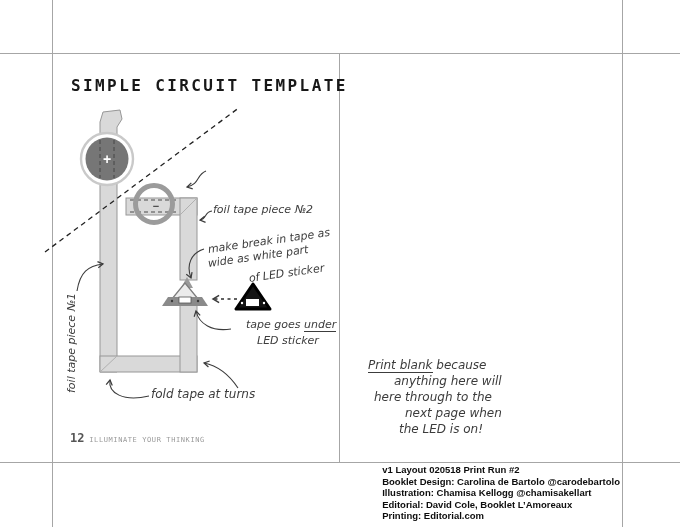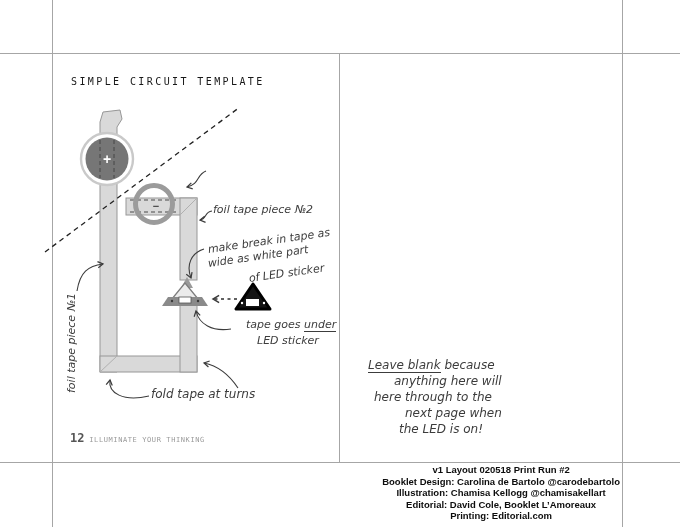--- a/index.html
+++ b/index.html
@@ -3,31 +3,31 @@
 <meta charset="utf-8">
 <style>
   html,body{margin:0;padding:0;background:#fff;}
   .canvas{position:relative;width:680px;height:527px;background:#ffffff;overflow:hidden;
           font-family:"Liberation Sans",sans-serif;}
   .trim{position:absolute;background:#a6a6a6;}
   .trim.h{height:1px;width:680px;left:0;}
   .trim.v{width:1px;height:527px;top:0;}
   .divider{position:absolute;width:1px;background:#a6a6a6;}
   .title{position:absolute;left:71px;top:76px;font-family:"DejaVu Sans Mono",monospace;
-         font-weight:normal;font-size:10px;letter-spacing:2.4px;color:#181818;white-space:nowrap;}
+         font-weight:bold;font-size:16px;letter-spacing:2.4px;color:#181818;white-space:nowrap;}
   .hand{position:absolute;font-family:"DejaVu Sans",sans-serif;font-style:italic;
         font-size:11px;color:var(--ink);white-space:nowrap;line-height:14px;}
   .hand .u{border-bottom:1px solid var(--ink);}
   .note{font-size:12px;line-height:15px;}
   .vtext{transform:rotate(-90deg);transform-origin:0 0;}
   .tilt{transform:rotate(-8deg);transform-origin:0 0;}
   .footer{position:absolute;left:70px;top:431px;font-family:"DejaVu Sans Mono",monospace;
           font-size:7px;letter-spacing:0.6px;color:#9a9a9a;white-space:nowrap;}
   .footer .pn{font-weight:bold;color:#555;font-size:12px;letter-spacing:0;}
-  .credits{position:absolute;right:60px;top:464px;text-align:center;font-weight:bold;
+  .credits{position:absolute;right:60px;top:464px;text-align:left;font-weight:bold;
            font-size:9.5px;line-height:11.5px;color:#0d0d0d;white-space:nowrap;}
   svg{position:absolute;left:0;top:0;}
   .tape{fill:var(--tape);stroke:var(--tape_stroke);stroke-width:1;}
   .foldline{stroke:#b0b0b0;stroke-width:1;fill:none;}
   .arrow{stroke:var(--ink);stroke-width:1.1;fill:none;}
   .dash-detail{stroke:#4a4a4a;stroke-width:1.1;fill:none;stroke-dasharray:4 3;}
 </style>
 </head>
 <body>
 
@@ -109,21 +109,21 @@
   <div class="hand" style="left:213px;top:203px">foil tape piece №2</div>
   <div class="hand tilt" style="left:207px;top:243px">make break in tape as</div>
   <div class="hand tilt" style="left:207px;top:257px">wide as white part</div>
   <div class="hand tilt" style="left:248px;top:272px">of LED sticker</div>
   <div class="hand" style="left:246px;top:318px"><span>tape goes </span><span class="u">under</span></div>
   <div class="hand" style="left:257px;top:334px">LED sticker</div>
   <div class="hand" style="left:151px;top:387px;font-size:12px">fold tape at turns</div>
   <div class="hand vtext" style="left:65px;top:393px">foil tape piece №1</div>
 
   <div>
-    <div class="hand note" style="left:368px;top:358px"><span class="u">Leave blank</span><span> because</span></div>
+    <div class="hand note" style="left:368px;top:358px"><span class="u">Print blank</span><span> because</span></div>
     <div class="hand note" style="left:394px;top:374px">anything here will</div>
     <div class="hand note" style="left:374px;top:390px">here through to the</div>
     <div class="hand note" style="left:405px;top:406px">next page when</div>
     <div class="hand note" style="left:399px;top:422px">the LED is on!</div>
   </div>
 
   <div class="footer">
     <span class="pn">12</span>
     <span>ILLUMINATE YOUR THINKING</span>
   </div>

